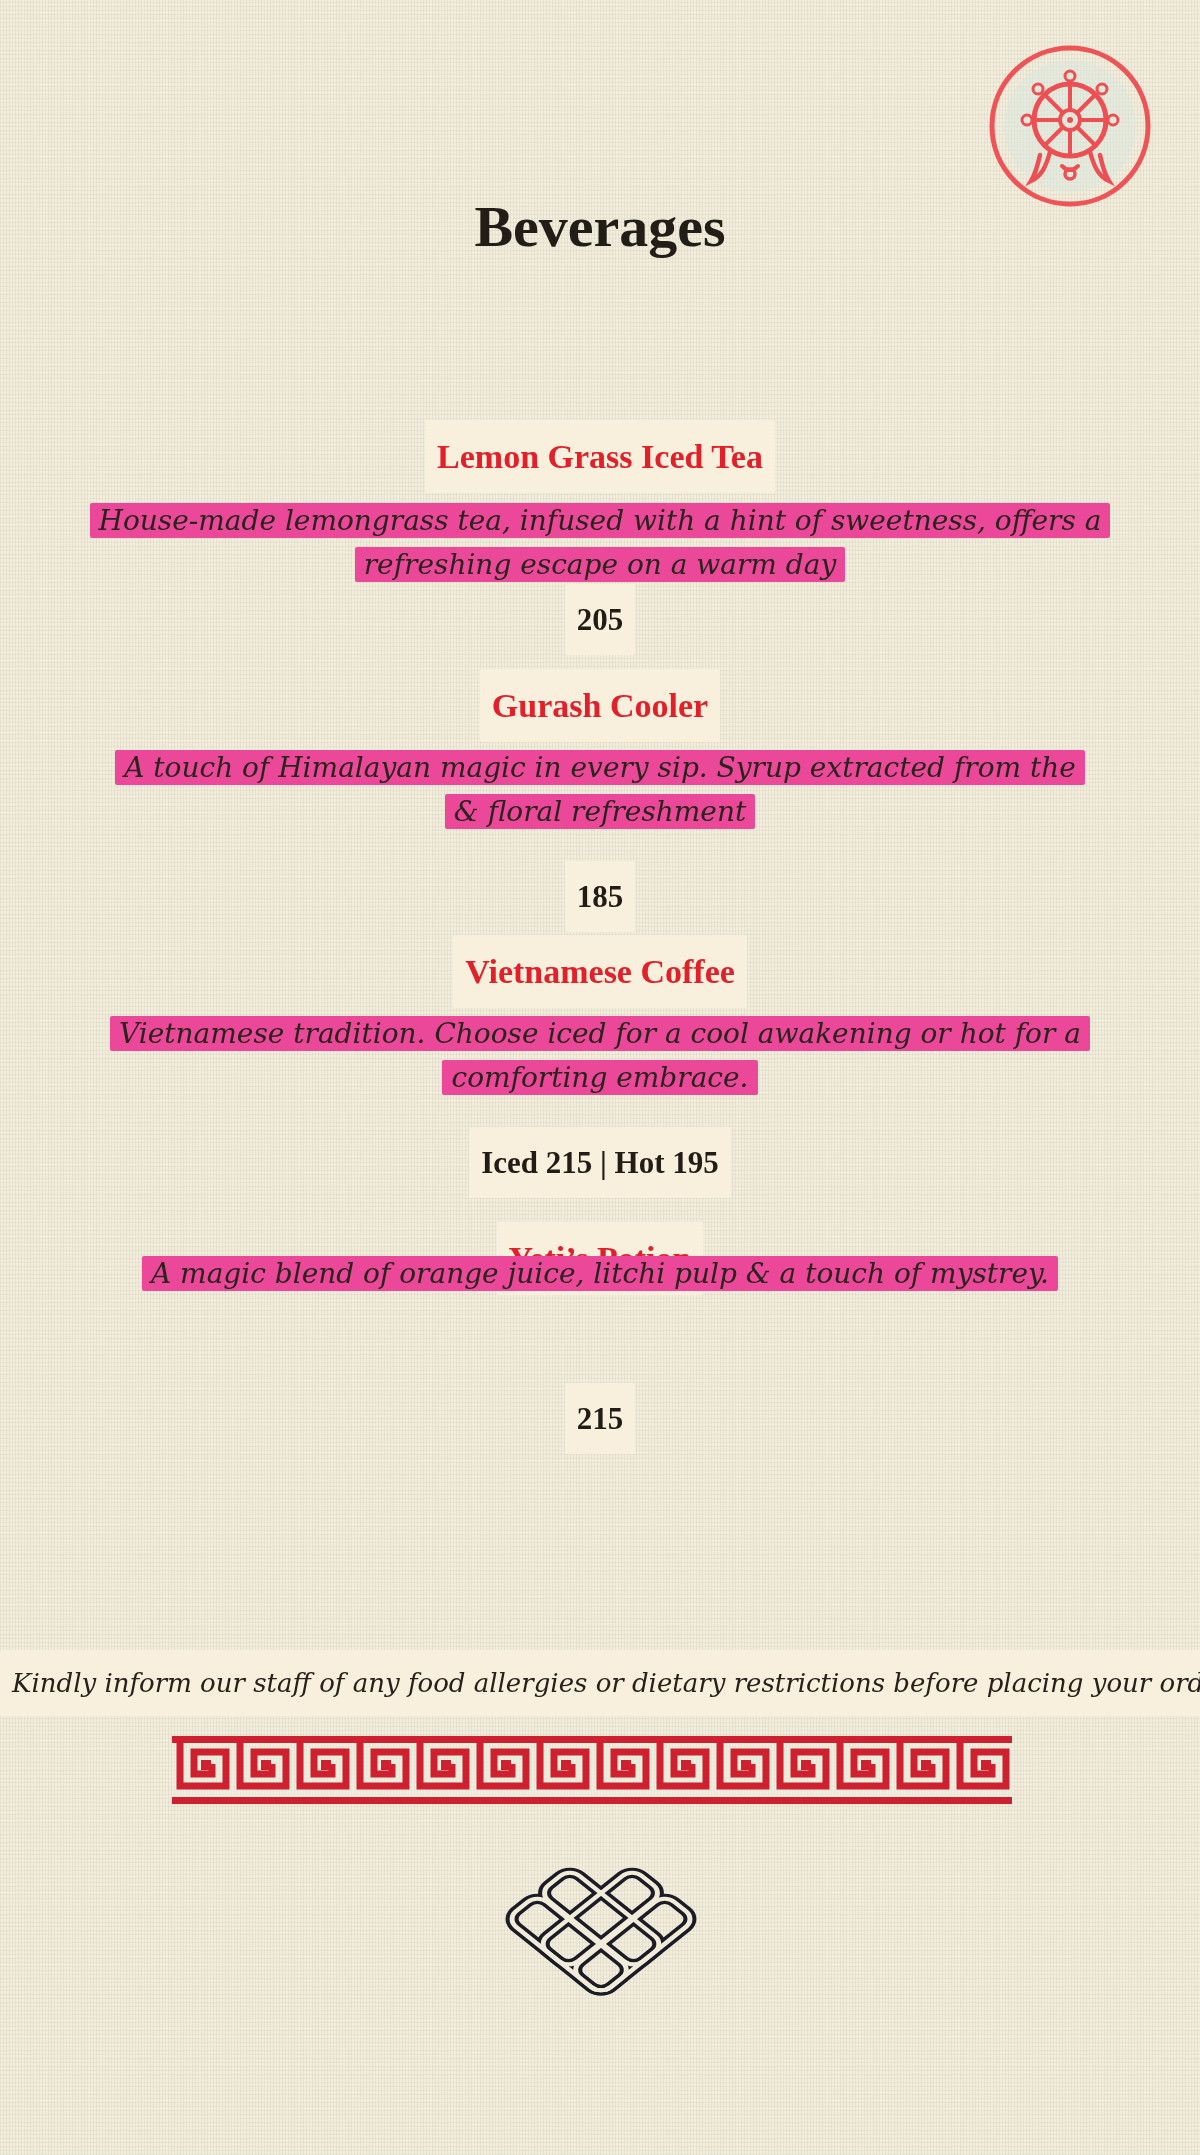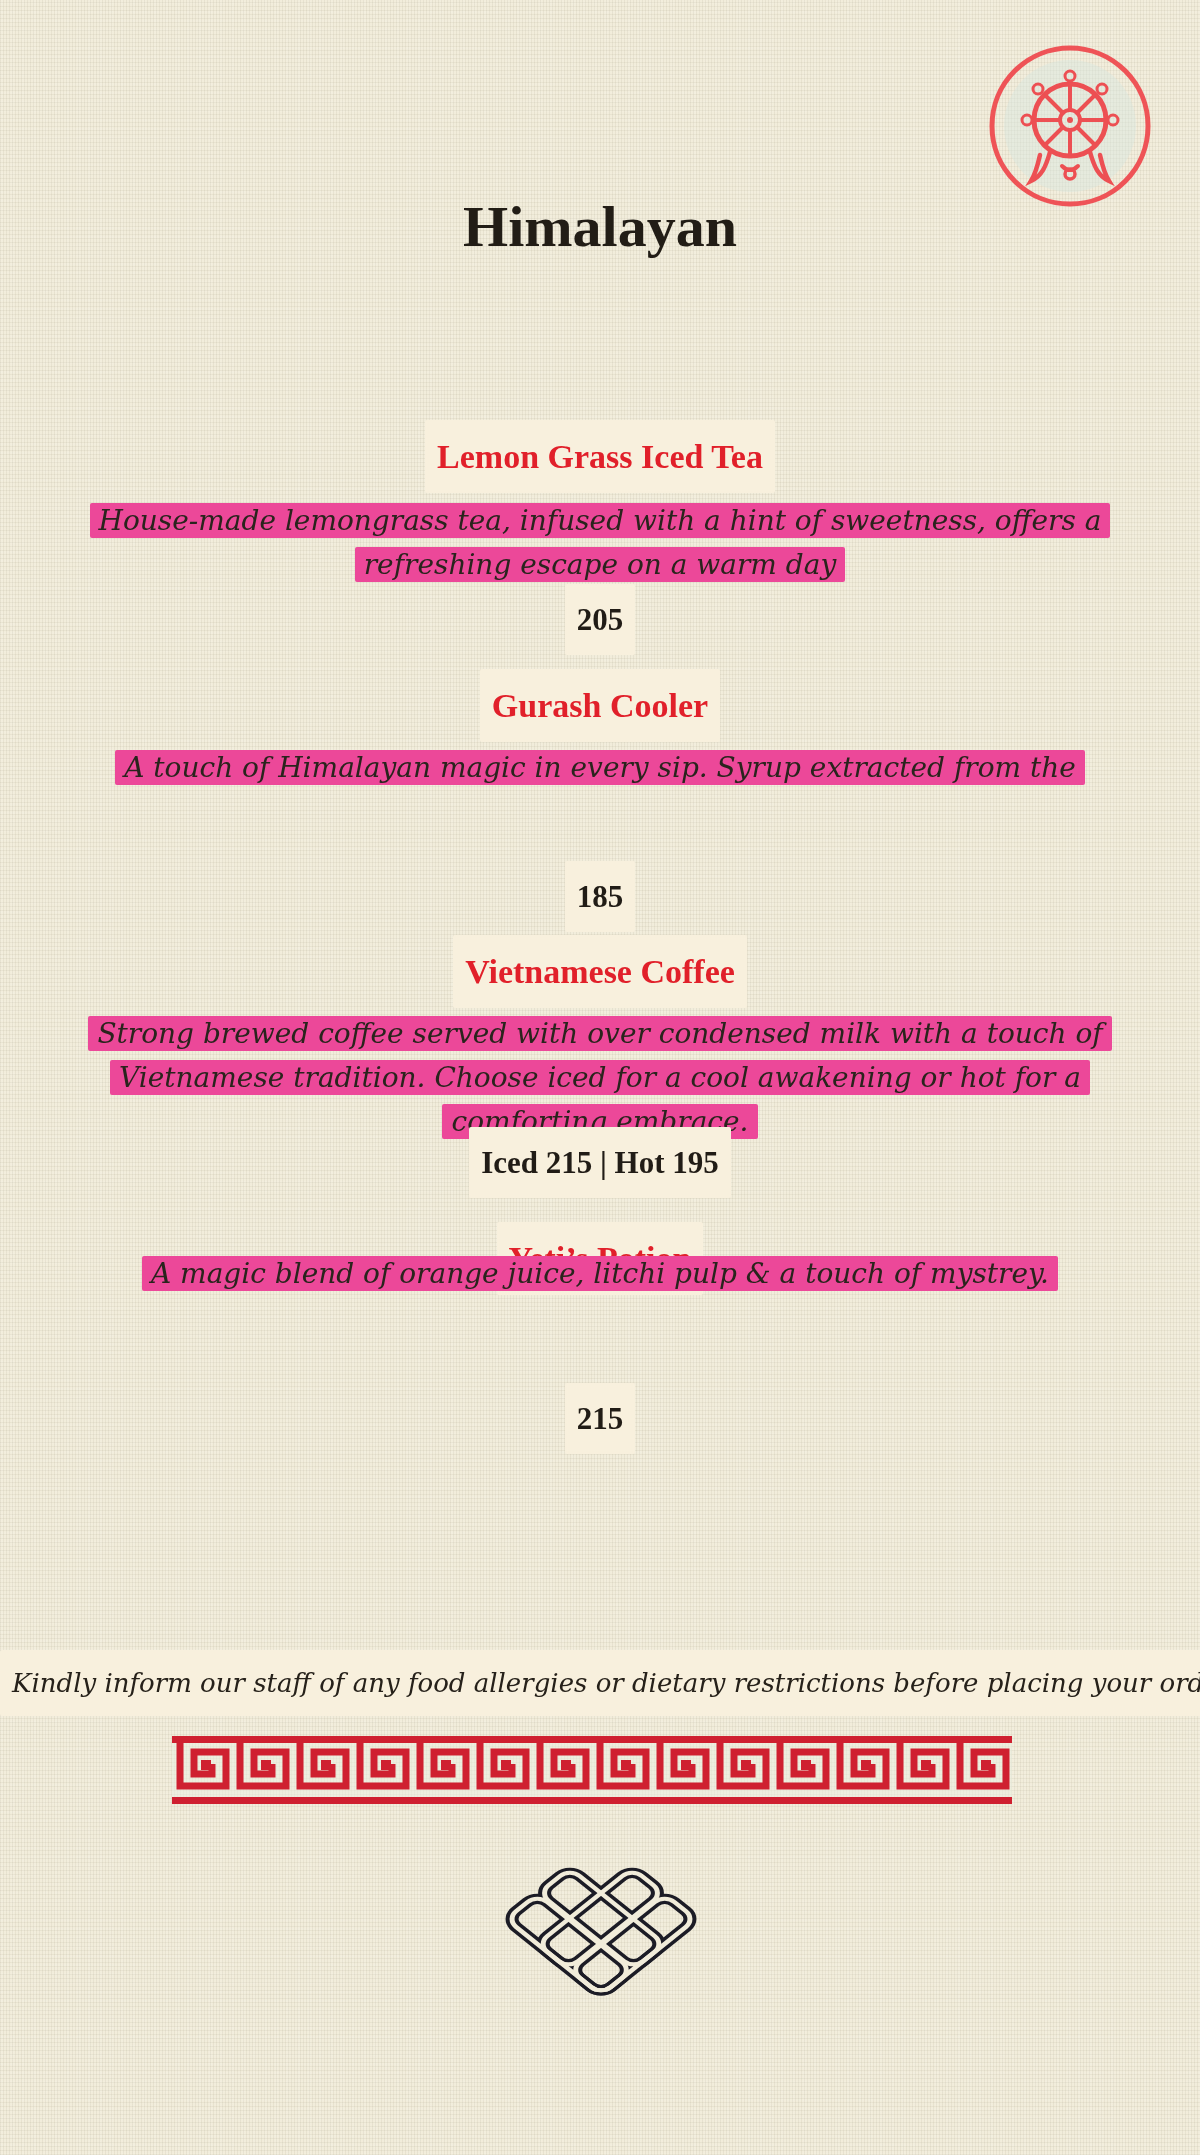--- a/index.html
+++ b/index.html
@@ -55,38 +55,38 @@
       <circle cx="118" cy="49" r="5" stroke-width="3"></circle>
     <circle cx="43" cy="80" r="5" stroke-width="3"></circle>
       <circle cx="129" cy="80" r="5" stroke-width="3"></circle>
     <path d="M66 112 C 62 126, 58 136, 47 141 C 52 133, 54 124, 56 115" stroke-width="4.5"></path>
     <path d="M106 112 C 110 126, 114 136, 125 141 C 120 133, 118 124, 116 115" stroke-width="4.5"></path>
     <path d="M78 126 q 8 8 16 0" stroke-width="4"></path>
     <circle cx="86" cy="134" r="5" stroke-width="3.5"></circle>
   </g>
 </svg>
 
-<div class="abs page-title">Himalayan</div>
+<div class="abs page-title">Beverages</div>
 
 <div class="abs item-name t-h1"><span class="band">Lemon Grass Iced Tea</span></div>
 <div class="abs item-desc t-d1">
   <span class="line"><span>House-made lemongrass tea, infused with a hint of sweetness, offers a</span></span>
   <span class="line"><span>refreshing escape on a warm day</span></span>
 </div>
 <div class="abs item-price t-p1"><span class="band">205</span></div>
 
 <div class="abs item-name t-h2"><span class="band">Gurash Cooler</span></div>
 <div class="abs item-desc t-d2">
   <span class="line"><span>A touch of Himalayan magic in every sip. Syrup extracted from the</span></span>
+  <span class="line"><span>&amp; floral refreshment</span></span>
 </div>
 <div class="abs item-price t-p2"><span class="band">185</span></div>
 
 <div class="abs item-name t-h3"><span class="band">Vietnamese Coffee</span></div>
 <div class="abs item-desc t-d3">
-  <span class="line"><span>Strong brewed coffee served with over condensed milk with a touch of</span></span>
   <span class="line"><span>Vietnamese tradition. Choose iced for a cool awakening or hot for a</span></span>
   <span class="line"><span>comforting embrace.</span></span>
 </div>
 <div class="abs item-price t-p3"><span class="band">Iced 215 | Hot 195</span></div>
 
 <div class="abs item-name t-h4"><span class="band">Yeti’s Potion</span></div>
 <div class="abs item-desc t-d4">
   <span class="line"><span>A magic blend of orange juice, litchi pulp &amp; a touch of mystrey.</span></span>
 </div>
 <div class="abs item-price t-p4"><span class="band">215</span></div>

